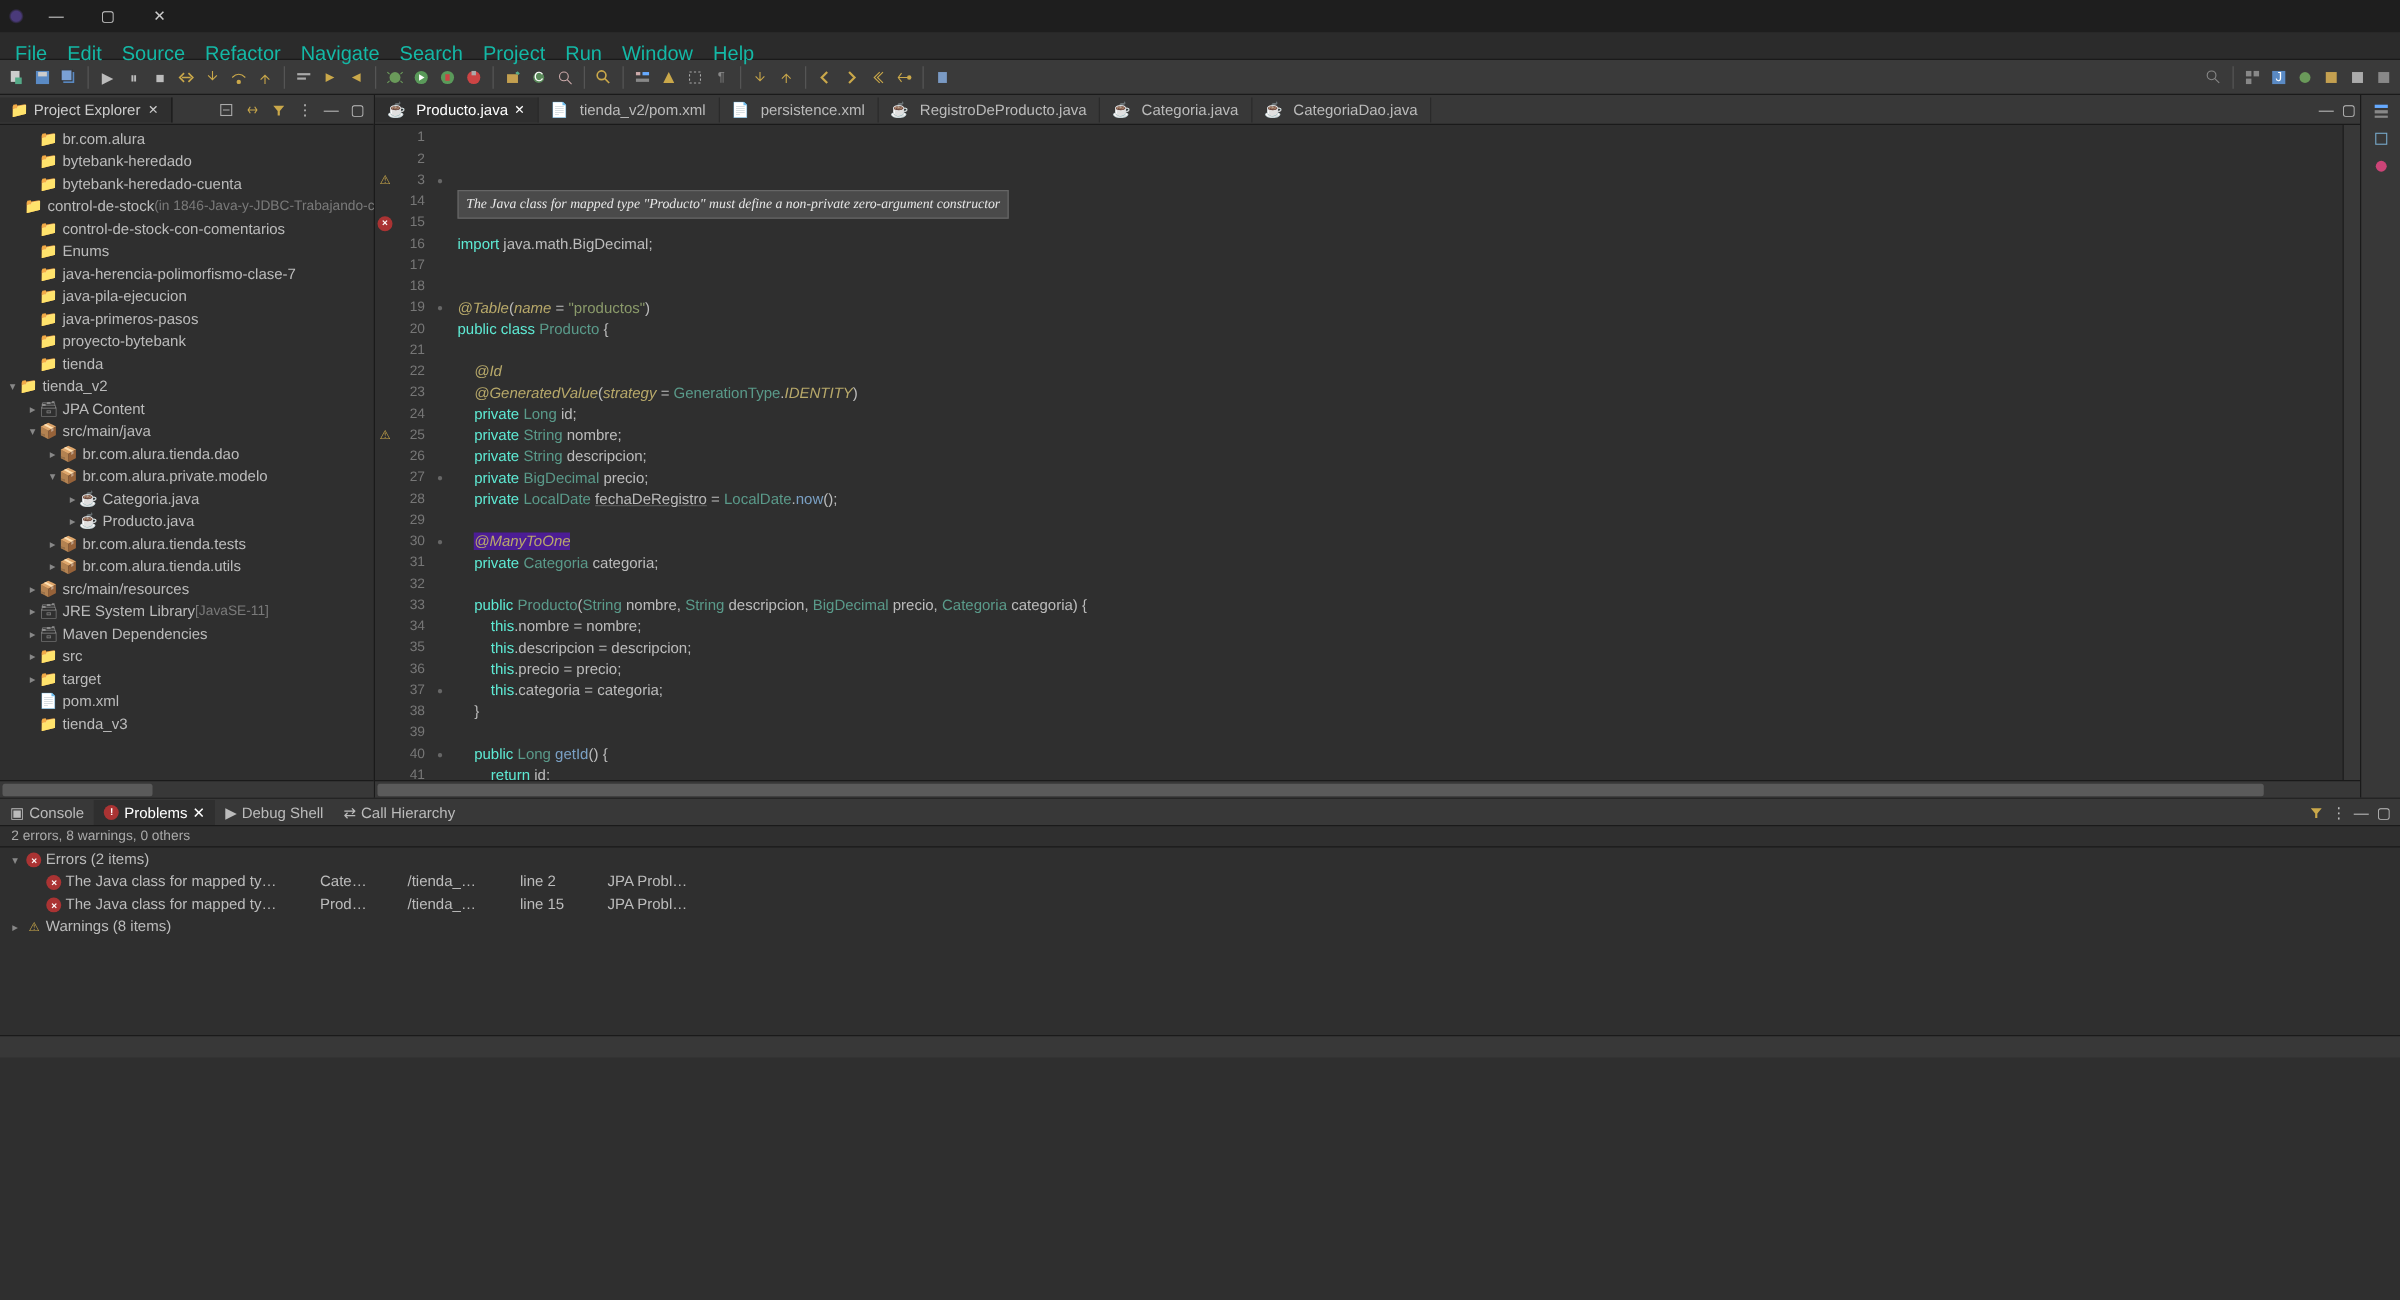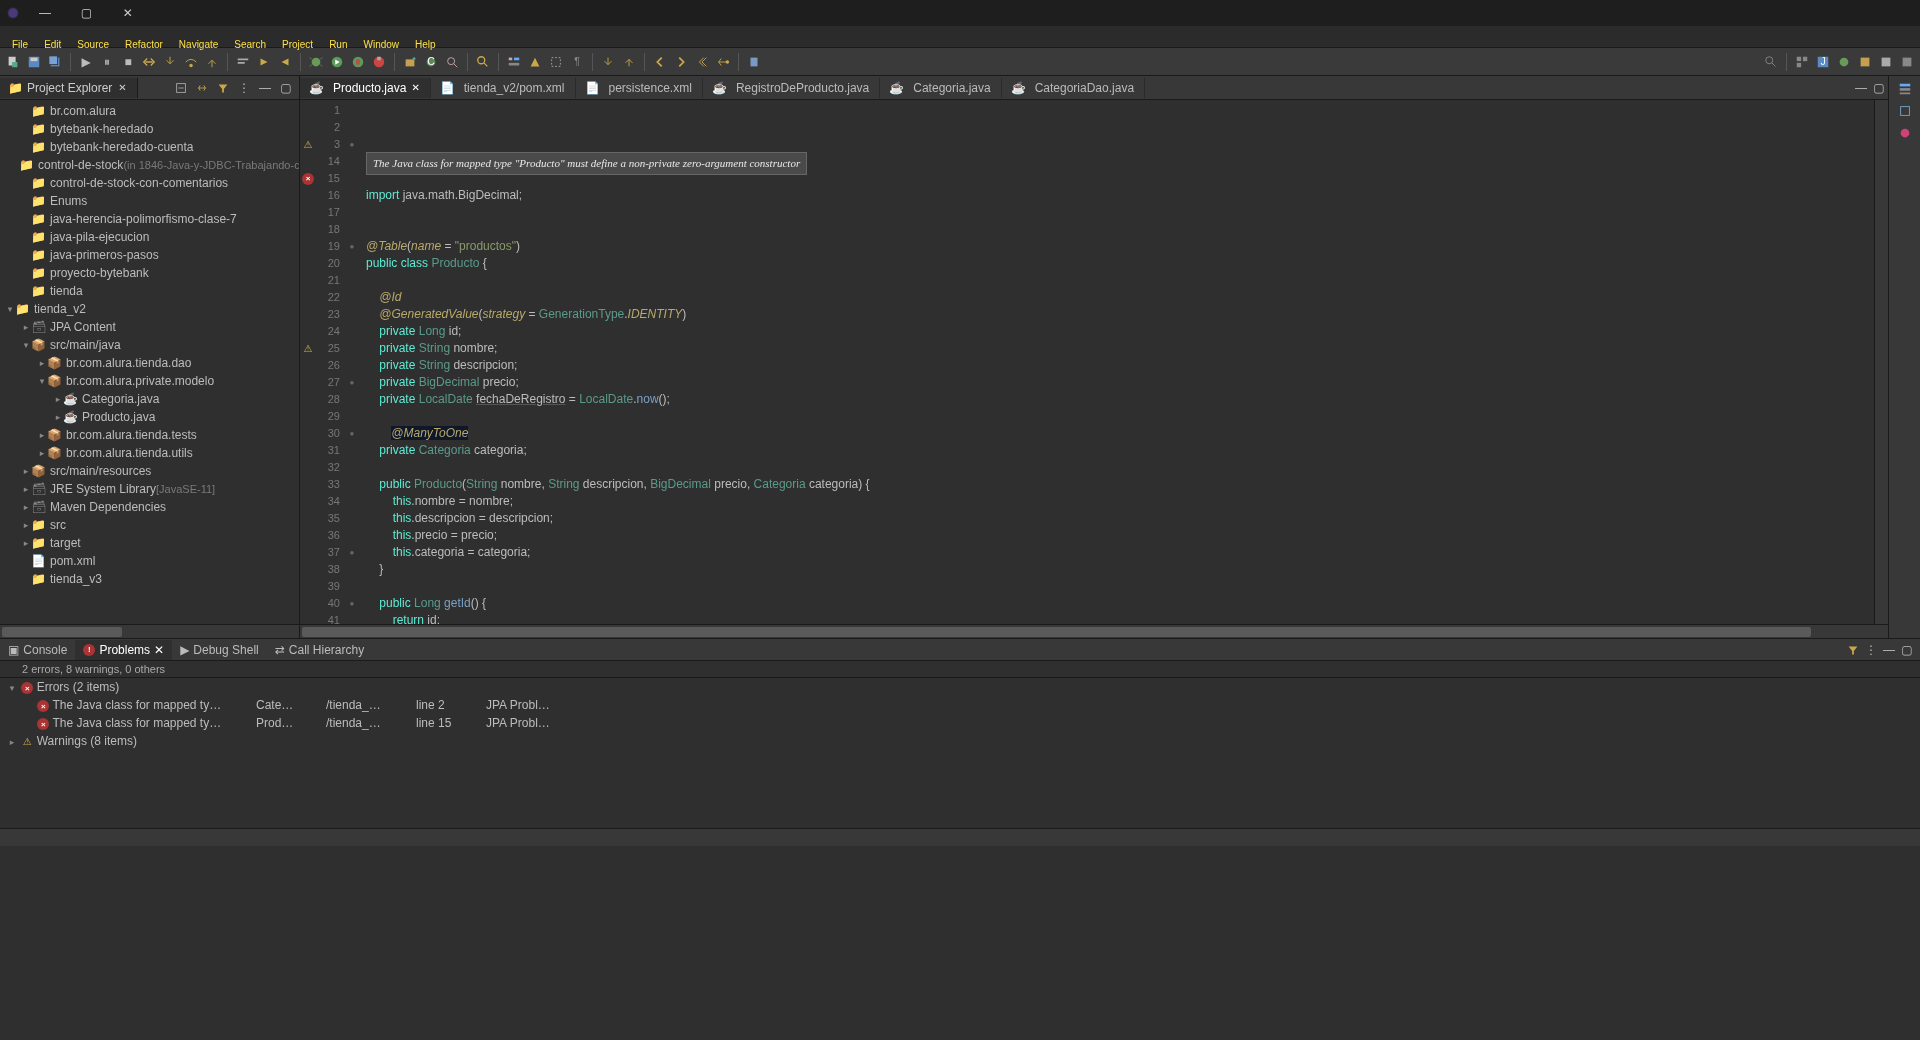--- a/index.html
+++ b/index.html
@@ -2,21 +2,21 @@
 <html><head>
 <meta charset="utf-8">
 <style>
 * { margin:0; padding:0; box-sizing:border-box; font-family:"Segoe UI",Tahoma,sans-serif; font-size:12px; }
 body { background:#2f2f2f; color:#bcbcbc; overflow:hidden; width:1920px; height:1040px; }
 .titlebar { height:26px; background:#1e1e1e; display:flex; align-items:center; padding:0 6px; color:#ccc; }
 .titlebar .eclipse-icon { width:14px; height:14px; background:radial-gradient(circle,#4a3a7a 40%,#1e1e1e 60%); border-radius:50%; margin-right:6px; }
 .titlebar .title { flex:1; font-size:11px; }
 .titlebar .win-controls span { display:inline-block; width:38px; text-align:center; padding:4px 0; cursor:pointer; }
 .menubar { height:22px; background:#2b2b2b; display:flex; align-items:center; padding:0 4px; border-bottom:1px solid #1a1a1a; }
-.menubar span { padding:2px 8px; color:#fde047; cursor:pointer; font-size:10px;margin-top:15px; }
+.menubar span { padding:2px 8px; color:#14b8a6; cursor:pointer; font-size:16px;margin-top:15px; }
 .toolbar { height:28px; background:#3a3a3a; display:flex; align-items:center; padding:0 4px; border-bottom:1px solid #1a1a1a; gap:3px; }
 .tbtn { width:18px; height:18px; display:inline-flex; align-items:center; justify-content:center; cursor:pointer; border-radius:2px; }
 .tbtn svg { width:14px; height:14px; }
 .tsep { width:1px; height:18px; background:#555; margin:0 3px; }
 .tspacer { flex:1; }
 .main { display:flex; height:562px; }
 .explorer { width:300px; background:#2f2f2f; border-right:1px solid #1a1a1a; display:flex; flex-direction:column; }
 .view-tabs { height:24px; background:#383838; display:flex; align-items:center; border-bottom:1px solid #1a1a1a; padding-right:4px; }
 .view-tab { padding:3px 8px; background:#2f2f2f; color:#ccc; display:flex; align-items:center; gap:4px; font-size:11px; border-right:1px solid #1a1a1a; }
 .view-tab.active { background:#2f2f2f; }
@@ -47,29 +47,29 @@
 .code { flex:1; padding:2px 0 2px 6px; color:#bcbcbc; white-space:pre; position:relative; }
 .code .line { height:17px; }
 .kw { color:#5eead4; }
 .type { color:#5a9a8a; }
 .str { color:#8a9a6a; }
 .meth { color:#7aa0c4; }
 .id { color:#bcbcbc; }
 .field { color:#bcbcbc; text-decoration:underline; text-decoration-color:#555; }
 .com-ann { color:#b8a96a; font-style:italic; }
 .err-tooltip { position:absolute; top:52px; left:6px; background:#4a4a4a; color:#e8e8e8; padding:2px 6px; border:1px solid #666; font-style:italic; font-family:"Segoe UI"; font-size:11px; z-index:5; }
-.highlighted { background:#0f172a;margin-left:12px; }
+.highlighted { background:#4c1d95; }
 .err-icon { width:12px; height:12px; background:#a33; border-radius:50%; display:inline-flex; align-items:center; justify-content:center; color:#fff; font-size:8px; font-weight:bold; }
 .warn-icon { width:12px; height:12px; display:inline-flex; align-items:center; justify-content:center; color:#caa84a; font-size:10px; }
 .ov-ruler { width:14px; background:#383838; border-left:1px solid #1a1a1a; position:relative; }
 .bottom { height:190px; border-top:1px solid #1a1a1a; background:#2f2f2f; display:flex; flex-direction:column; }
 .bot-tabs { height:22px; background:#383838; display:flex; align-items:center; border-bottom:1px solid #1a1a1a; padding-right:4px; }
 .bot-tab { padding:3px 8px; display:flex; align-items:center; gap:4px; color:#bbb; font-size:11px; cursor:pointer; }
 .bot-tab.active { background:#2f2f2f; color:#fff; }
-.bot-status { padding:2px 22px; color:#aaa; font-size:11px; border-bottom:1px solid #1a1a1a; }
+.bot-status { padding:2px 9px; color:#aaa; font-size:11px; border-bottom:1px solid #1a1a1a; }
 .prob-head { height:20px; display:flex; background:#383838; border-bottom:1px solid #1a1a1a; }
 .prob-head div { padding:2px 6px; border-right:1px solid #1a1a1a; color:#ccc; font-size:11px; }
 .prob-body { flex:1; overflow:auto; }
 .prob-row { display:flex; height:18px; align-items:center; font-size:11px; }
 .prob-row > div { padding:0 16px; overflow:hidden; text-overflow:ellipsis; white-space:nowrap; }
 .c-desc{width:240px} .c-res{width:70px} .c-path{width:90px} .c-loc{width:70px} .c-type{width:100px}
 .statusbar { height:18px; background:#383838; border-top:1px solid #1a1a1a; }
 .perspective-bar { width:32px; background:#383838; border-left:1px solid #1a1a1a; display:flex; flex-direction:column; align-items:center; padding-top:4px; gap:4px; }
 </style>
 </head>

